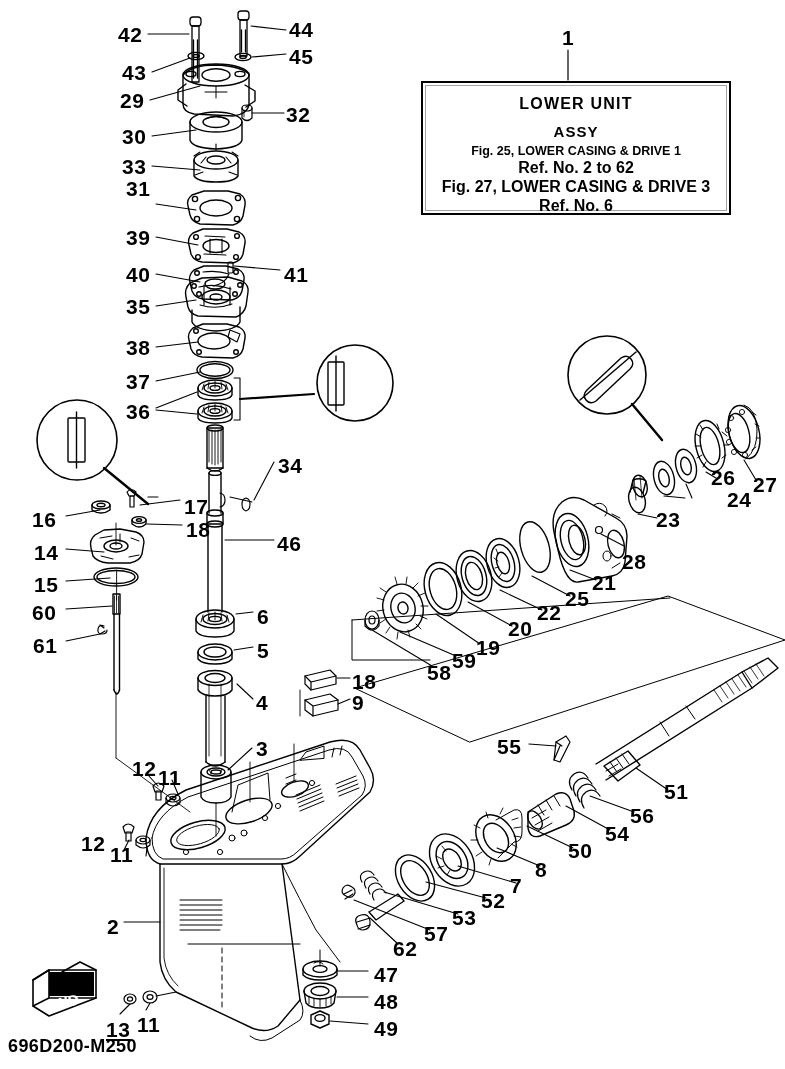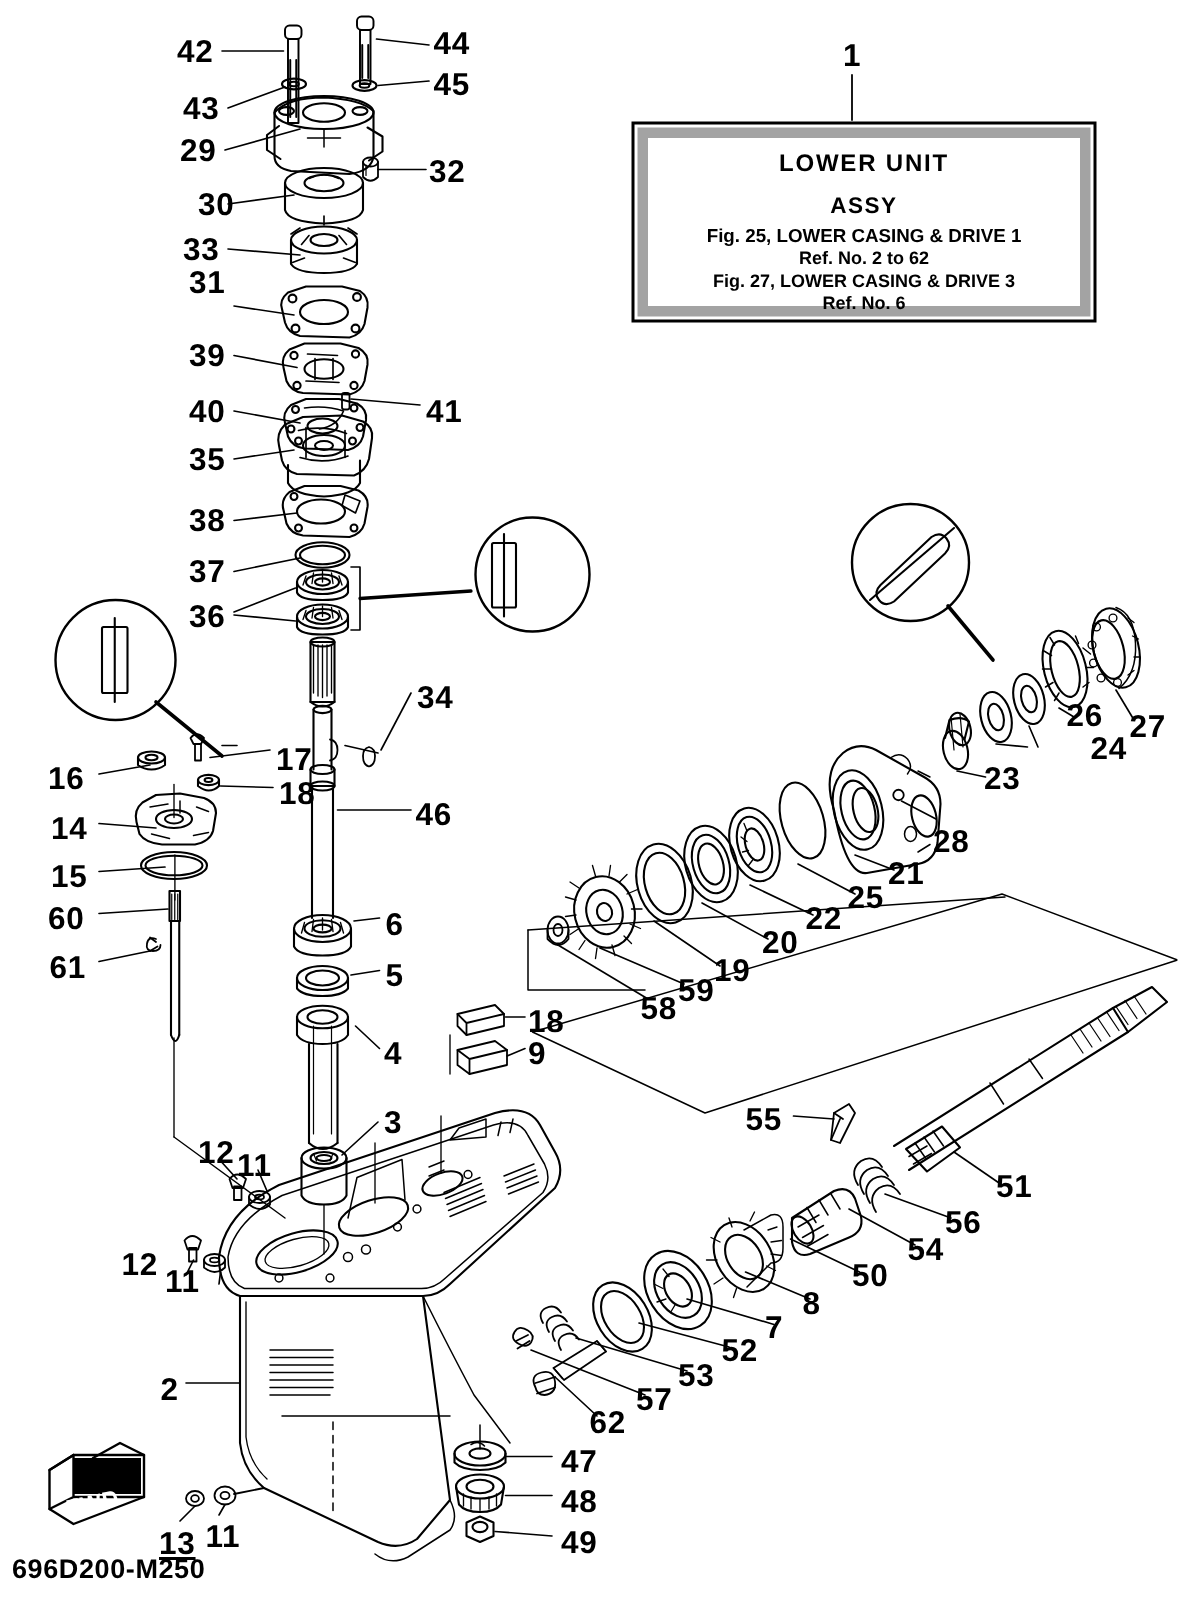--- a/index.html
+++ b/index.html
@@ -31,37 +31,37 @@
   #titleblock{
     position:absolute;
     left:421px;top:81px;
     width:310px;height:134px;
     border:2px solid #000;
     background:#fff;
     box-sizing:border-box;
     padding:2px;
   }
   #titleblock .inner{
-    border:7px solid #a3a3a3;
+    border:1px solid #a3a3a3;
     width:100%;height:100%;
     box-sizing:border-box;
     display:flex;flex-direction:column;
     align-items:center;justify-content:flex-start;
     padding-top:9px;
   }
   #titleblock .tb-main{
     font-size:16px;font-weight:bold;letter-spacing:1.2px;
   }
   #titleblock .tb-sub{
     font-size:15px;font-weight:bold;letter-spacing:1px;margin-top:10px;
   }
   #titleblock .tb-line{
     font-size:12.5px;font-weight:bold;margin-top:9px;text-align:center;
   }
-  #titleblock .tb-line.tight{margin-top:1px;font-size:12px;}
+  #titleblock .tb-line.tight{margin-top:1px;font-size:16px;}
   #titleblock .tb-line.gap{margin-top:4px;}
 
   
   #drawno{
     position:absolute;left:8px;top:1036px;
     font-size:18px;font-weight:bold;letter-spacing:0.4px;
   }
   
   #fwdlabel{
     position:absolute;left:44px;top:994px;
@@ -683,21 +683,21 @@
 
   <div id="drawno">696D200-M250</div>
 
   <div id="callout-layer">
       <div class="callout" style="left: 118px; top: 24px;">42</div>
       <div class="callout" style="left: 289px; top: 19px;">44</div>
       <div class="callout" style="left: 122px; top: 62px;">43</div>
       <div class="callout" style="left: 289px; top: 46px;">45</div>
       <div class="callout" style="left: 120px; top: 90px;">29</div>
       <div class="callout" style="left: 286px; top: 104px;">32</div>
-      <div class="callout" style="left: 132px; top: 126px;">30</div>
+      <div class="callout" style="left: 122px; top: 126px;">30</div>
       <div class="callout" style="left: 122px; top: 156px;">33</div>
       <div class="callout" style="left: 126px; top: 178px;">31</div>
       <div class="callout" style="left: 126px; top: 227px;">39</div>
       <div class="callout" style="left: 126px; top: 264px;">40</div>
       <div class="callout" style="left: 284px; top: 264px;">41</div>
       <div class="callout" style="left: 126px; top: 296px;">35</div>
       <div class="callout" style="left: 126px; top: 337px;">38</div>
       <div class="callout" style="left: 126px; top: 371px;">37</div>
       <div class="callout" style="left: 126px; top: 401px;">36</div>
       <div class="callout" style="left: 278px; top: 455px;">34</div>

